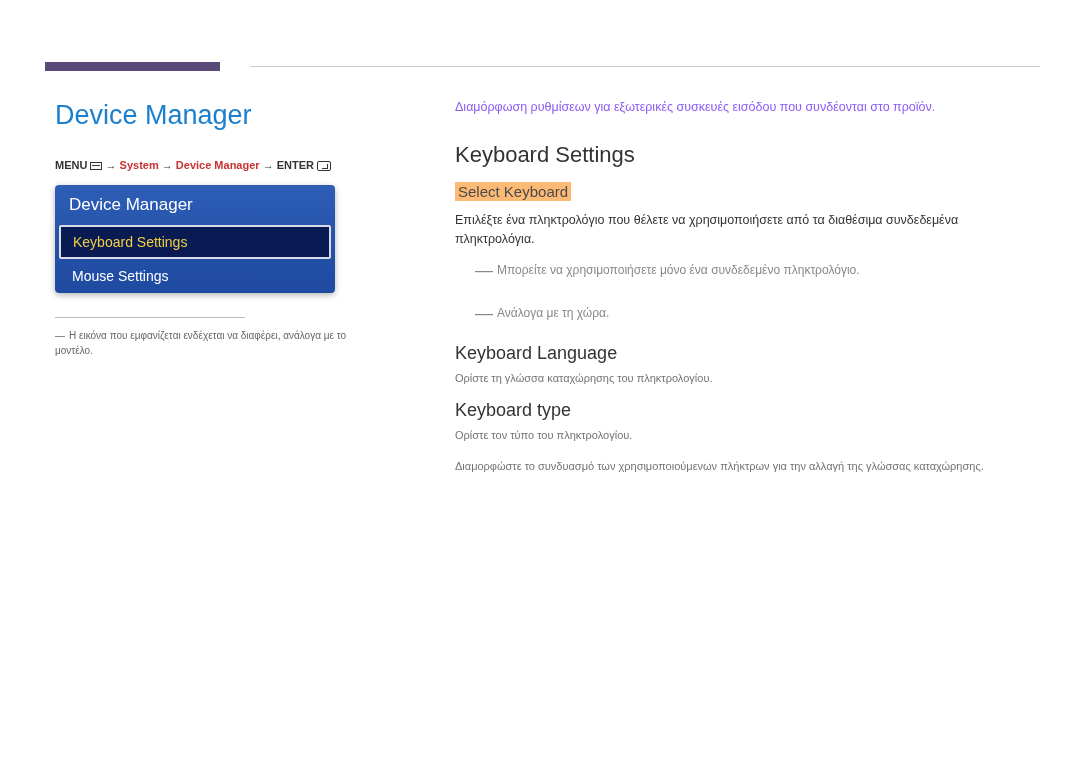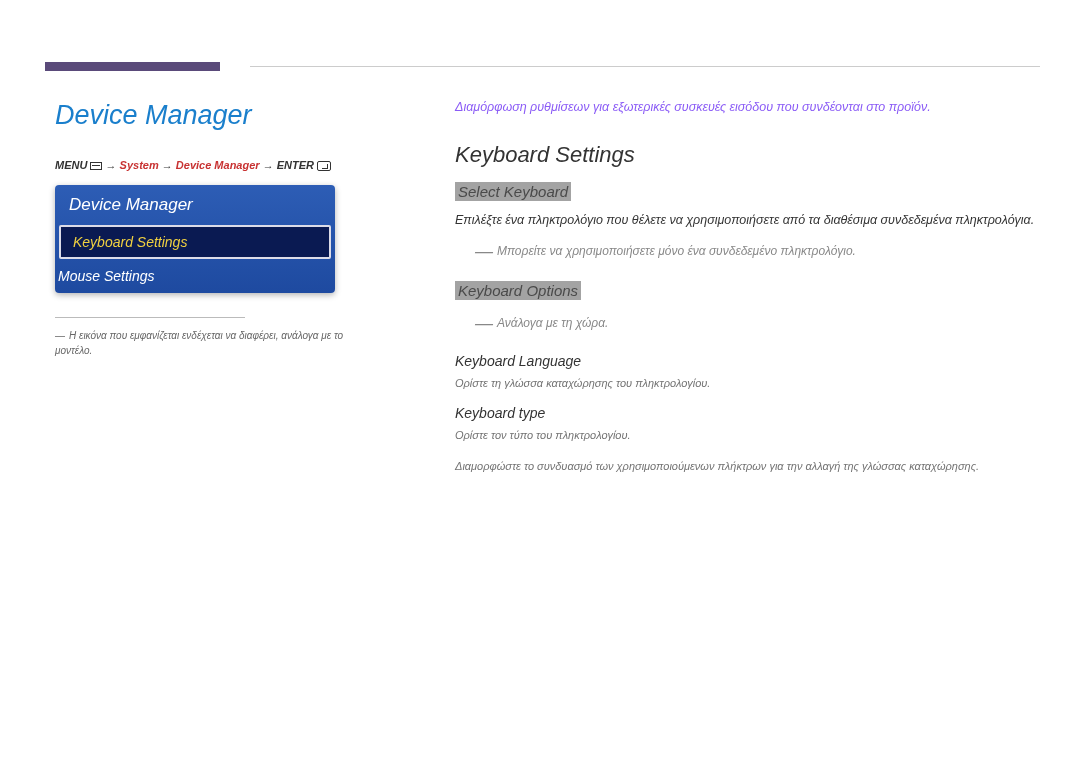--- a/index.html
+++ b/index.html
@@ -1,15 +1,15 @@
 <!DOCTYPE html>
 <html><head>
 <meta charset="utf-8">
 <style>
-  * { box-sizing: border-box; margin: 0; padding: 0; font-style: italic; }
+  * { box-sizing: border-box; margin: 0; padding: 0; }
   body {
     width: 1080px;
     height: 763px;
     font-family: Arial, Helvetica, sans-serif;
     background: #fff;
     color: #333;
     position: relative;
   }
   .top-marker {
     position: absolute;
@@ -85,21 +85,21 @@
     overflow: hidden;
     background: linear-gradient(#2d5db5, #1e4aa0);
     box-shadow: 0 2px 6px rgba(0,0,0,0.3);
   }
   .panel-header {
     color: #fff;
     font-size: 17px;
     padding: 10px 14px 10px 14px;
   }
   .panel-item {
-    padding: 9px 3px;
+    padding: 9px 17px;
     font-size: 14px;
     color: #fff;
   }
   .panel-item.selected {
     background: #0a1a52;
     color: #f0d040;
     border: 2px solid #dcdce8;
     margin: 0 4px;
     border-radius: 2px;
     padding: 7px 12px;
@@ -137,40 +137,40 @@
   .desc {
     font-size: 12.5px;
     color: #333;
     margin-bottom: 18px;
     line-height: 1.5;
   }
   .h3 {
     display: inline-block;
     font-size: 15px;
     color: #4a4a4a;
-    background: #a3a3a3;
+    background: #fdba74;
     padding: 1px 3px;
     margin-bottom: 10px;
     font-weight: 400;
   }
   .note {
     font-size: 12px;
     color: #888;
     margin-bottom: 16px;
     line-height: 1.5;
     margin-left: 20px;
   }
   .note .long-dash {
     font-size: 18px;
     vertical-align: -2px;
     color: #888;
     margin-right: 4px;
   }
   .h4 {
-    font-size: 14px;
+    font-size: 18px;
     color: #333;
     font-weight: 400;
     margin-bottom: 6px;
     margin-top: 4px;
   }
   .sub-desc {
     font-size: 11px;
     color: #737373;
     margin-bottom: 14px;
     line-height: 1.5;
@@ -211,21 +211,20 @@
 
 <div class="right-col">
   <p class="intro">Διαμόρφωση ρυθμίσεων για εξωτερικές συσκευές εισόδου που συνδέονται στο προϊόν.</p>
 
   <h2 class="h2">Keyboard Settings</h2>
 
   <div><span class="h3">Select Keyboard</span></div>
   <p class="desc" style="margin-bottom:8px">Επιλέξτε ένα πληκτρολόγιο που θέλετε να χρησιμοποιήσετε από τα διαθέσιμα συνδεδεμένα πληκτρολόγια.</p>
   <p class="note"><span class="long-dash">―</span><span>Μπορείτε να χρησιμοποιήσετε μόνο ένα συνδεδεμένο πληκτρολόγιο.</span></p>
 
-  <div><span class="h3">Keyboard Options</span></div>
   <p class="note"><span class="long-dash">―</span><span>Ανάλογα με τη χώρα.</span></p>
 
   <h4 class="h4">Keyboard Language</h4>
   <p class="sub-desc">Ορίστε τη γλώσσα καταχώρησης του πληκτρολογίου.</p>
 
   <h4 class="h4">Keyboard type</h4>
   <p class="sub-desc">Ορίστε τον τύπο του πληκτρολογίου.</p>
 
   <p class="sub-desc">Διαμορφώστε το συνδυασμό των χρησιμοποιούμενων πλήκτρων για την αλλαγή της γλώσσας καταχώρησης.</p>
 </div>

